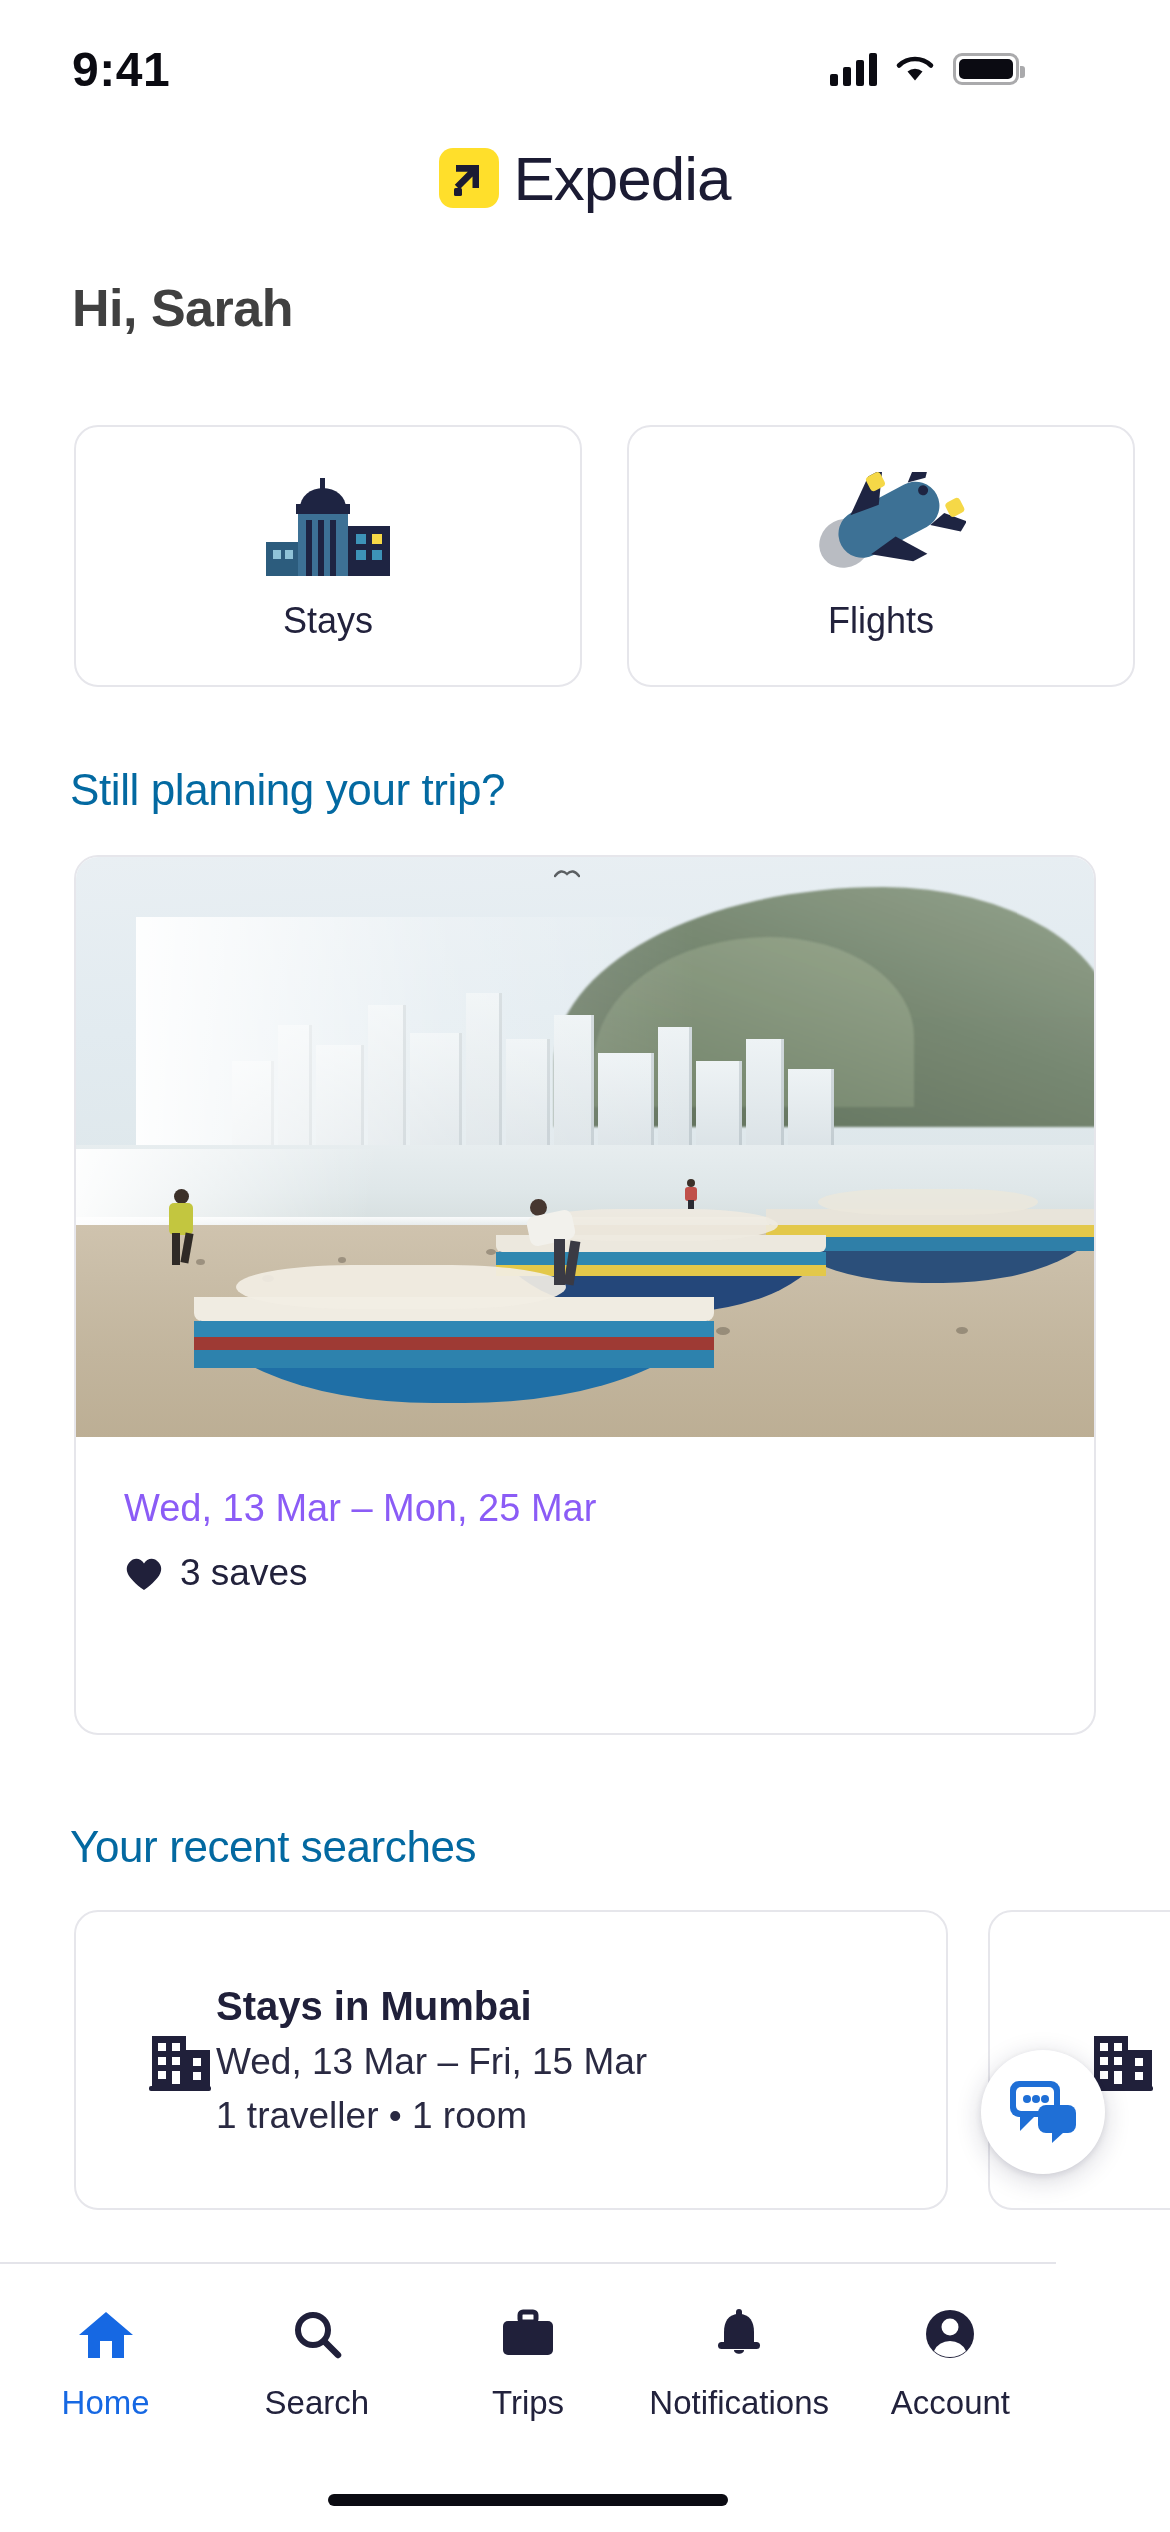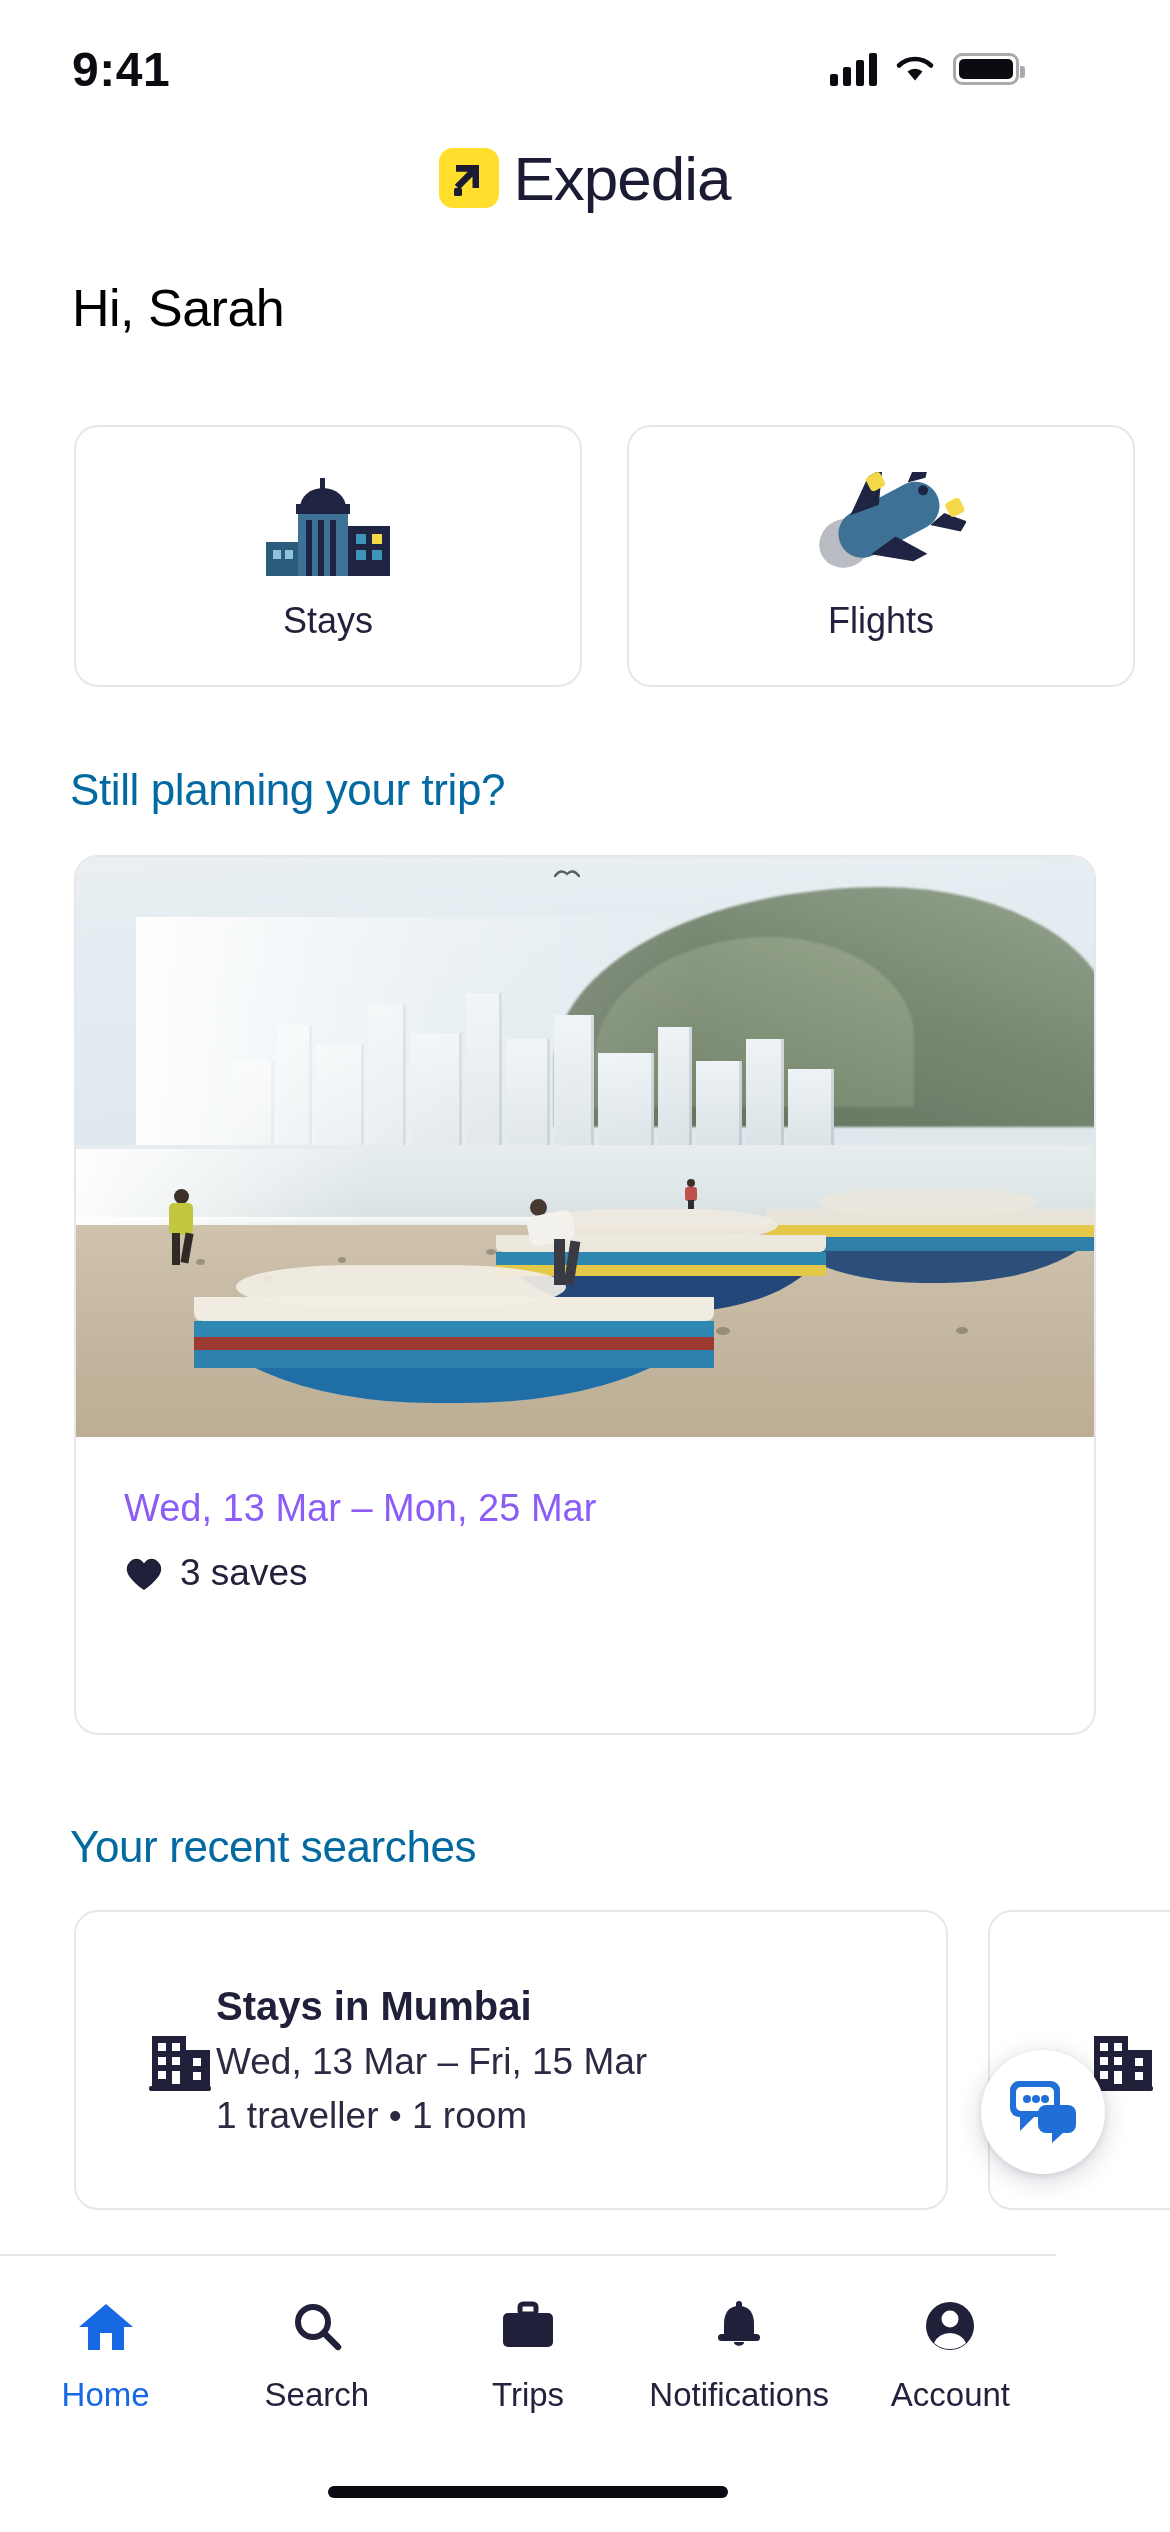--- a/index.html
+++ b/index.html
@@ -44,21 +44,21 @@
   .logo-mark {
     width:60px; height:60px; background:#FFDF2B; border-radius:14px;
     position:relative; flex:none;
   }
   .logo-mark svg { position:absolute; left:0; top:0; }
   .logo-word { font-size:62px; color:#1b1b33; letter-spacing:-1px; font-weight:400; }
 
   
   .greeting {
     position:absolute; top:278px; left:72px;
-    font-size:52px; font-weight:400; color:#000000; letter-spacing:-0.5px;
+    font-size:52px; font-weight:700; color:#404040; letter-spacing:-0.5px;
   }
 
   
   .tiles { position:absolute; top:425px; left:74px; display:flex; gap:45px; }
   .tile {
     width:508px; height:262px; border:2px solid #e6e6eb; border-radius:24px;
     background:#fff; display:flex; flex-direction:column;
     align-items:center; justify-content:center; gap:22px;
   }
   .tile .art { height:108px; display:flex; align-items:center; justify-content:center; }
@@ -141,21 +141,21 @@
   
   .fab {
     position:absolute; top:2050px; left:981px; width:124px; height:124px;
     border-radius:50%; background:#fff;
     box-shadow:0 6px 26px rgba(25,30,60,.18), 0 2px 6px rgba(25,30,60,.10);
     display:flex; align-items:center; justify-content:center;
   }
 
   
   .bottomnav {
-    position:absolute; bottom:8px; left:0; width:1056px; height:270px;
+    position:absolute; bottom:0; left:0; width:1056px; height:270px;
     background:#fff; border-top:2px solid #e4e4ea;
   }
   .navrow { display:flex; height:200px; }
   .navitem {
     flex:1; display:flex; flex-direction:column; align-items:center;
     justify-content:center; gap:20px;
   }
   .navitem .ico { height:58px; display:flex; align-items:center; justify-content:center; }
   .navitem .nlbl { font-size:33px; color:#22223c; }
   .navitem.active .nlbl { color:#1668e3; }

